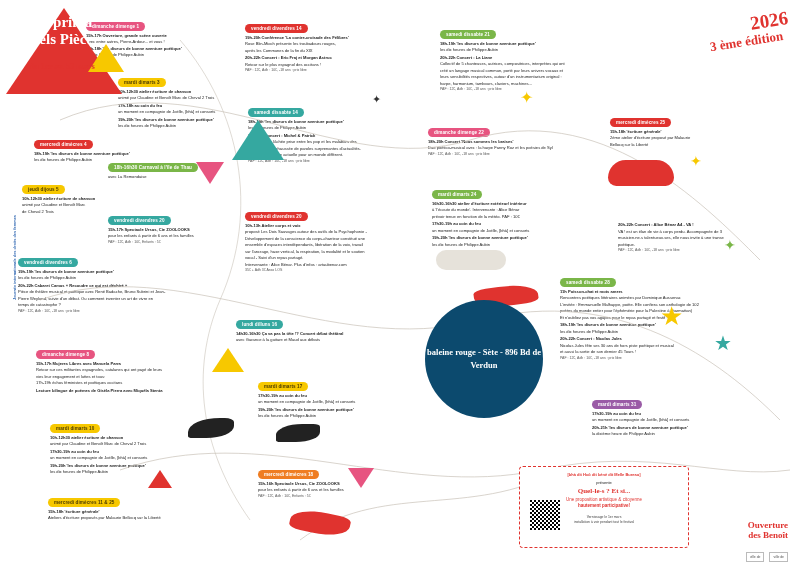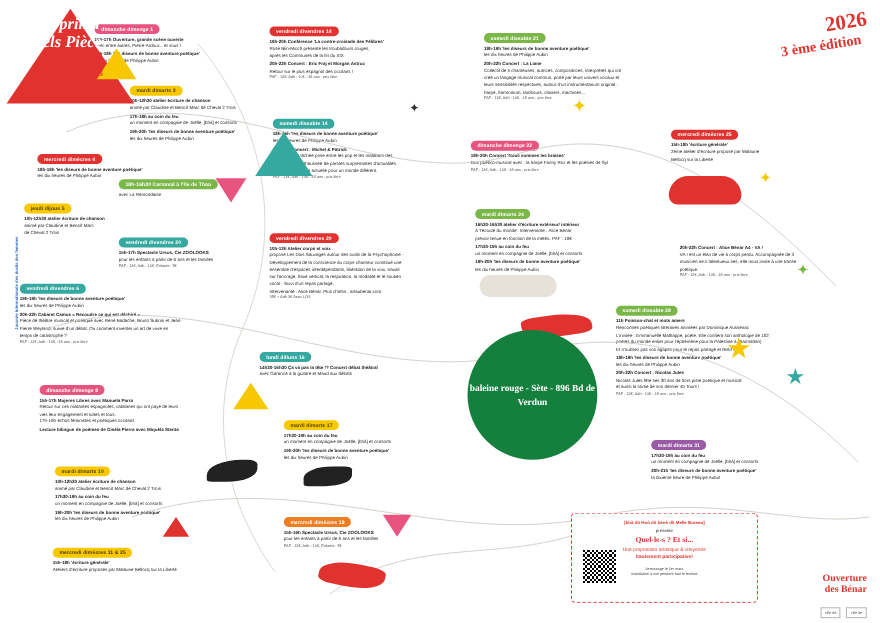--- a/index.html
+++ b/index.html
@@ -6,21 +6,21 @@
   html, body { margin:0; padding:0; }
   body {
     width:800px; height:566px; position:relative; overflow:hidden;
     background:#ffffff;
     font-family:"Liberation Sans", sans-serif;
     font-size:4.1px; line-height:1.3; color:#222;
   }
   .abs { position:absolute; }
 
   
-  #title-block { left:8px; top:14px; width:108px; text-align:center; z-index:6;font-style:italic; }
+  #title-block { left:8px; top:14px; width:108px; text-align:center; z-index:6; }
   #title-block .t1 { font-family:"Liberation Serif", serif; font-size:15px; font-weight:bold; color:#ffffff; line-height:1.15; }
   #title-block .t2 { font-family:"Liberation Serif", serif; font-size:8.5px; font-weight:bold; color:#e0332f; margin-top:12px; }
 
   #year { right:14px; top:6px; font-family:"Liberation Serif", serif; font-size:19px; font-weight:bold; color:#e0332f;
           transform:rotate(-9deg); transform-origin:right top; z-index:7; }
   #edition { right:18px; top:28px; font-family:"Liberation Serif", serif; font-size:13px; font-weight:bold; color:#e0332f;
           transform:rotate(-9deg); transform-origin:right top; z-index:7; }
 
   
   .pill {
@@ -39,21 +39,21 @@
   .c-yellow { background:#f7c800; color:#4a3a00 !important; }
   .c-green  { background:#7ab648; }
   .c-pink   { background:#e75480; }
   .c-teal   { background:#35a8a0; }
   .c-orange { background:#ef7d22; }
   .c-purple { background:#9a5ba6; }
 
   
   #circle {
     left:425px; top:300px; width:118px; height:118px; border-radius:50%;
-    background:#15803d; color:#fff; text-align:center;
+    background:#0c4a6e; color:#fff; text-align:center;
     display:flex; flex-direction:column; align-items:center; justify-content:center;
     font-family:"Liberation Serif", serif; font-size:8.5px; font-weight:bold; line-height:1.5;
     z-index:5;
   }
 
   
   #promo {
     left:519px; top:466px; width:170px; height:82px;
     border:1px dashed #e0332f; border-radius:4px; background:#fff;
     text-align:center; padding:5px 6px; z-index:6;
@@ -383,18 +383,18 @@
   <div class="p3">Quel-le-s ? Et si...</div>
   <div class="p4">Une proposition artistique &amp; citoyenne</div>
   <div class="p5">hautement participative!</div>
   <div class="p6">Vernissage le 1er mars</div>
   <div class="p6" style="margin-top:0">installation à voir pendant tout le festival</div>
 </div>
 <div id="qr" class="abs"></div>
 
 <div id="pdp" class="abs">
   <div class="l1"><span>Ouverture</span><br>
-  <span>des Bénar</span></div>
+  <span>des Benoît</span></div>
 </div>
 <div id="logos" class="abs">
   <span class="logo-box">ville de</span>
   <span class="logo-box">ville de</span>
 </div>
 
 </body></html>

